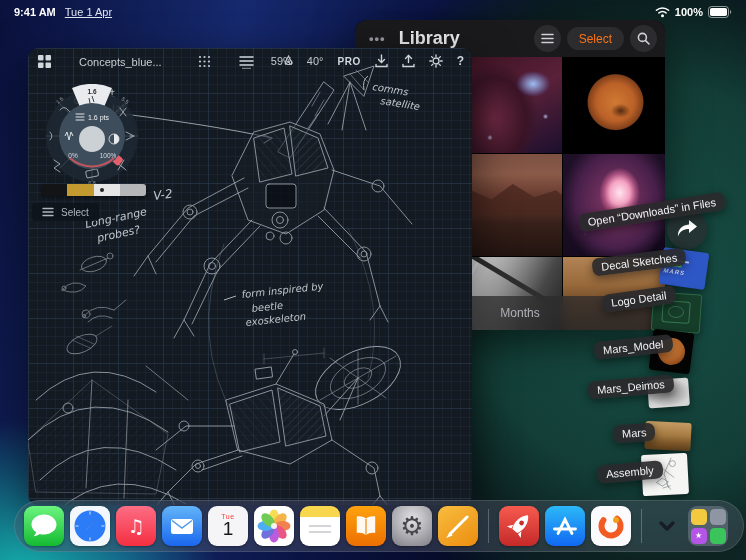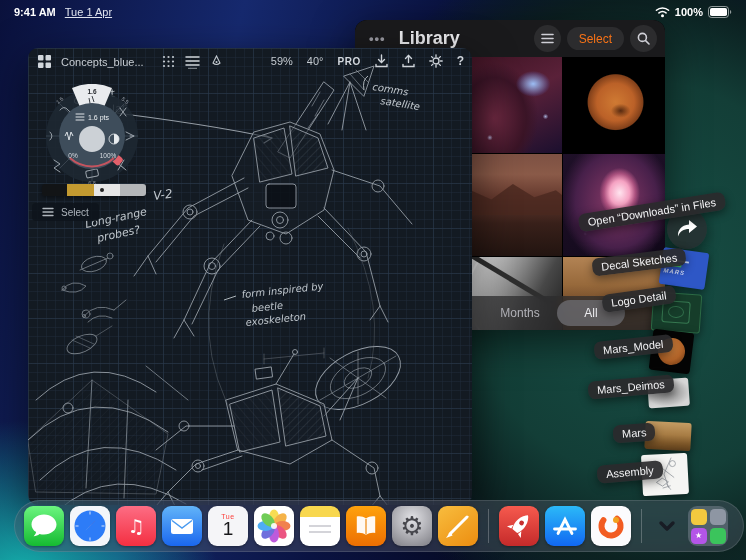--- a/index.html
+++ b/index.html
@@ -76,21 +76,21 @@
   
   .concepts { left:28px; top:48px; width:444px; height:457px; border-radius:10px; overflow:hidden;
     z-index:20; box-shadow:0 14px 44px rgba(0,0,0,.6);
     background-color:#131a22;
     background-image:
       linear-gradient(rgba(44,60,78,.5) 1px, transparent 1px),
       linear-gradient(90deg, rgba(44,60,78,.5) 1px, transparent 1px),
       linear-gradient(rgba(34,46,60,.45) 1px, transparent 1px),
       linear-gradient(90deg, rgba(34,46,60,.45) 1px, transparent 1px);
     background-size:45px 45px, 45px 45px, 9px 9px, 9px 9px; }
-  .c-toolbar-left { position:absolute; left:10px; top:6px; display:flex; align-items:center; gap:10px; z-index:5; }
+  .c-toolbar-left { position:absolute; left:10px; top:6px; display:flex; align-items:center; gap:28px; z-index:5; }
   .c-toolbar-right { position:absolute; right:8px; top:6px; display:flex; align-items:center; gap:14px; z-index:5; }
   .c-title { color:#c7cdd3; font-size:11px; }
   .c-meta { color:#c3c9cf; font-size:11px; }
   .c-pro { color:#d3d8de; font-size:10px; font-weight:700; letter-spacing:.5px; }
   .c-help { color:#cfd4da; font-size:12px; font-weight:600; }
   .tool-icon { display:flex; align-items:center; justify-content:center; }
 
   .toolwheel { position:absolute; left:12px; top:36px; width:104px; height:104px; z-index:5; }
   .colorbar { position:absolute; left:14px; top:136px; width:104px; height:12px; z-index:5;
     display:flex; border-radius:3px; overflow:hidden; box-shadow:0 1px 4px rgba(0,0,0,.5); }
@@ -206,21 +206,20 @@
         <div class="lib-circle">
           <svg width="13" height="13" viewBox="0 0 13 13">
             <circle cx="5.4" cy="5.4" r="4" fill="none" stroke="#cfcfd6" stroke-width="1.6"></circle>
             <line x1="8.6" y1="8.6" x2="12" y2="12" stroke="#cfcfd6" stroke-width="1.6" stroke-linecap="round"></line>
           </svg>
         </div>
       </div>
     </div>
     <div class="lib-tabbar">
       <div class="lib-months">Months</div>
-      <div class="lib-all">All</div>
     </div>
   </div>
 
   <div class="abs concepts">
 
     <svg class="sketch" viewBox="0 0 444 457">
       <defs>
         <pattern id="h1" width="6" height="6" patternUnits="userSpaceOnUse" patternTransform="rotate(45)">
           <line x1="0" y1="0" x2="0" y2="6" stroke="#97a0a9" stroke-width="0.7" opacity="0.45"></line>
         </pattern>

